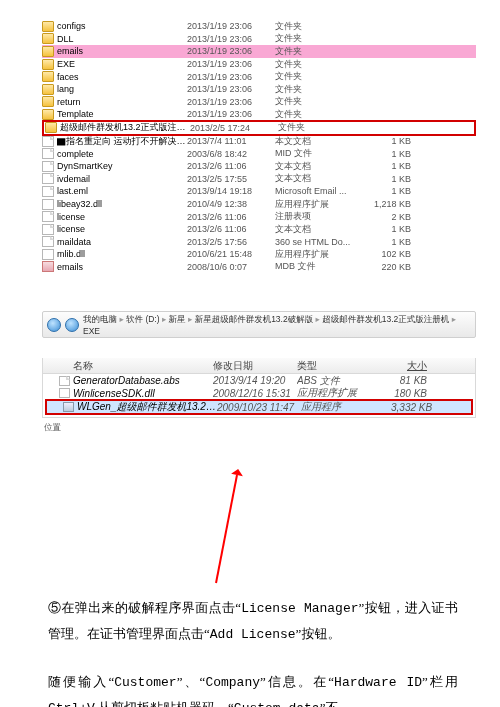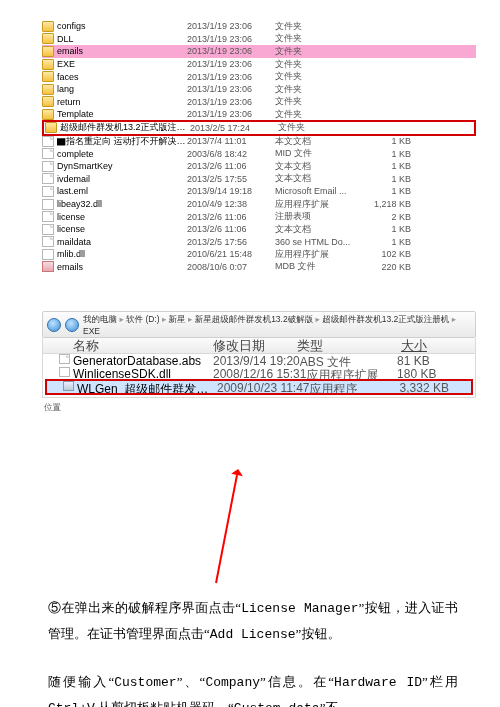--- a/index.html
+++ b/index.html
@@ -68,31 +68,31 @@
     width:14px;height:14px;border-radius:7px;
     background:radial-gradient(circle at 40% 35%,#bfe3ff,#3d8fd6);
     border:1px solid #2d6fab; flex:0 0 auto;
   }
   .nav-bar .crumb-sep{ color:#999; }
 
   .hdr {
     display:flex; align-items:center; height:16px;
     background:linear-gradient(#fbfbfb,#ececec);
     border:1px solid #d9d9d9; border-top:0;
-    font-size:13px; color:#444;
+    font-size:10px; color:#444;margin-top:20px;
   }
   .hdr .h-name{padding-left:30px; flex:0 0 170px;}
   .hdr .h-date{flex:0 0 84px;}
   .hdr .h-type{flex:0 0 90px;}
   .hdr .h-size{flex:0 0 40px; text-align:right;text-decoration:underline;}
 
   .sub-list { border:1px solid #d9d9d9; border-top:0; padding-bottom:2px;}
   .srow{
-    display:flex; height:12.5px;
-    white-space:nowrap; font-size:12px;
+    display:flex; align-items:center; height:12.5px;
+    white-space:nowrap; font-size:10px;font-style:italic;
   }
   .srow .sic{ width:11px; height:10px; margin:0 3px 0 16px; flex:0 0 auto;}
   .srow .sname{ flex:0 0 140px; overflow:hidden; text-overflow:ellipsis;}
   .srow .sdate{ flex:0 0 84px; color:#555;}
   .srow .stype{ flex:0 0 90px; color:#555; overflow:hidden; text-overflow:ellipsis;}
   .srow .ssize{ flex:0 0 40px; text-align:right; color:#555;}
 
   .boxed2{ border:2px solid #d20000; margin:0 2px;}
   .boxed2 .srow{ background:#cfe5ff; height:12px;}
 

